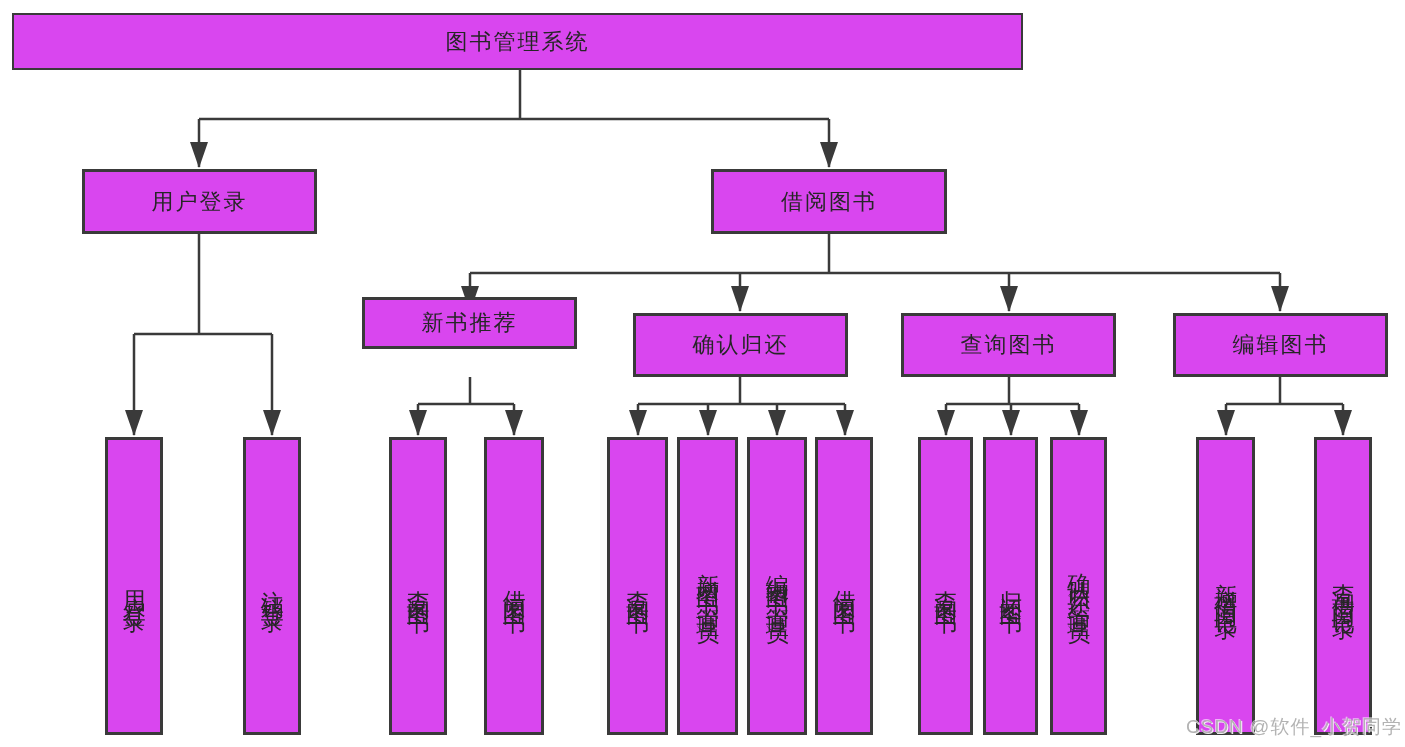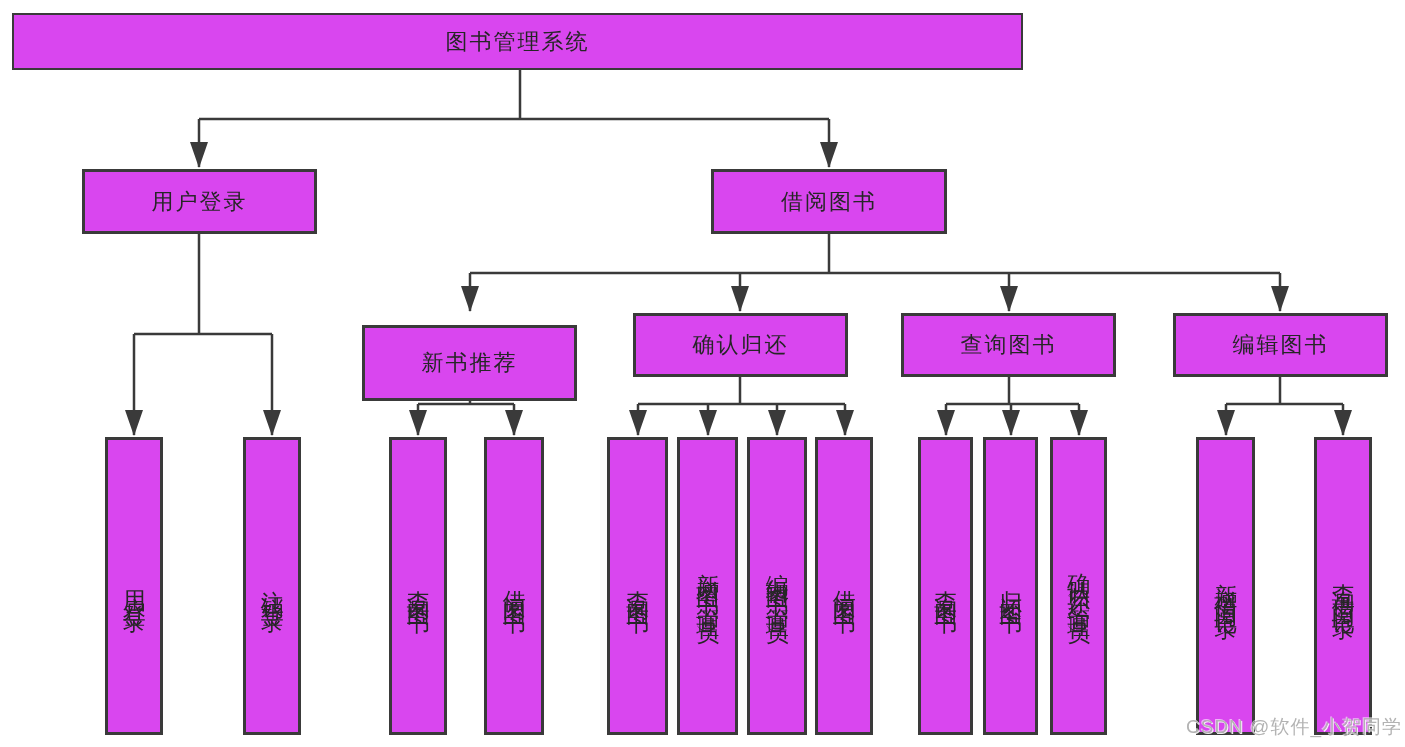--- a/index.html
+++ b/index.html
@@ -105,21 +105,21 @@
     <span class="lbl">图书管理系统</span>
   </div>
 
   <div class="box hbox" style="left:82px;top:169px;width:235px;height:65px">
     <span class="lbl">用户登录</span>
   </div>
   <div class="box hbox" style="left:711px;top:169px;width:236px;height:65px">
     <span class="lbl">借阅图书</span>
   </div>
 
-  <div class="box hbox" style="left:362px;top:325px;width:215px;height:76px">
+  <div class="box hbox" style="left:362px;top:297px;width:215px;height:52px">
     <span class="lbl">新书推荐</span>
   </div>
   <div class="box hbox" style="left:633px;top:313px;width:215px;height:64px">
     <span class="lbl">确认归还</span>
   </div>
   <div class="box hbox" style="left:901px;top:313px;width:215px;height:64px">
     <span class="lbl">查询图书</span>
   </div>
   <div class="box hbox" style="left:1173px;top:313px;width:215px;height:64px">
     <span class="lbl">编辑图书</span>

